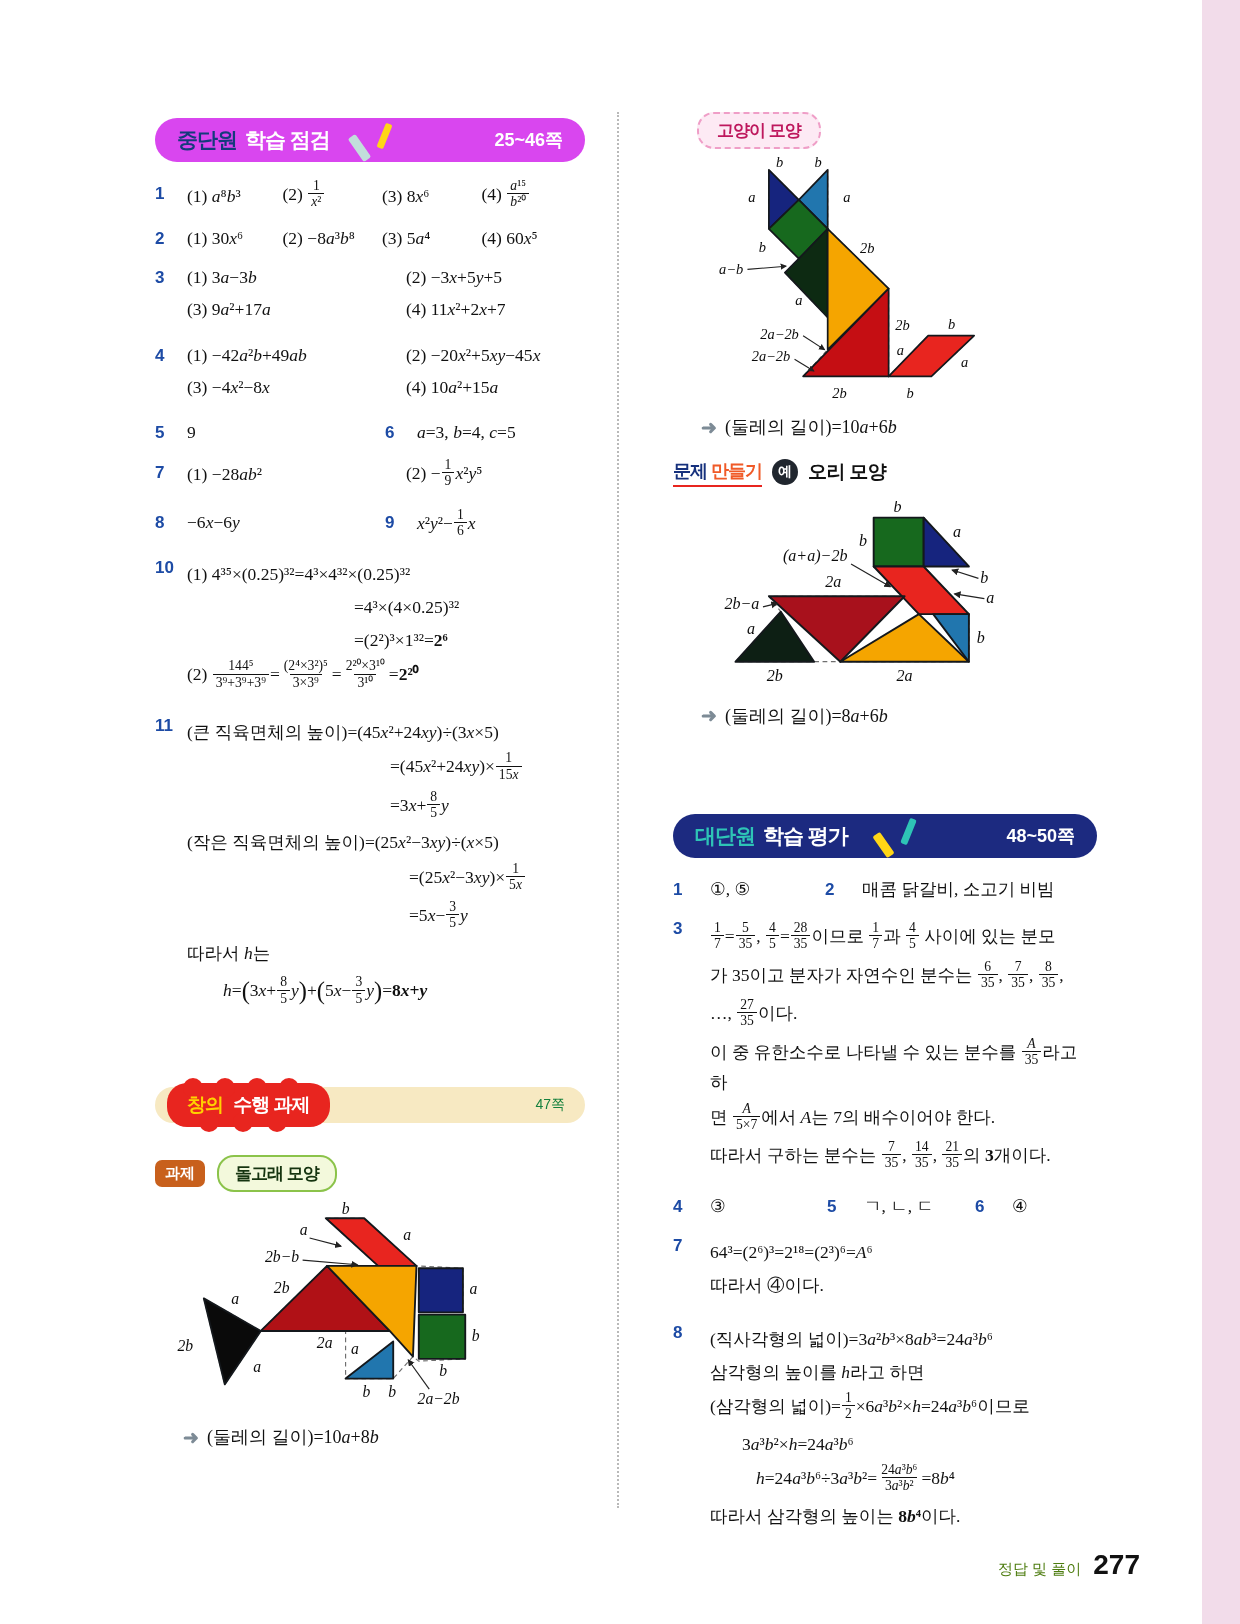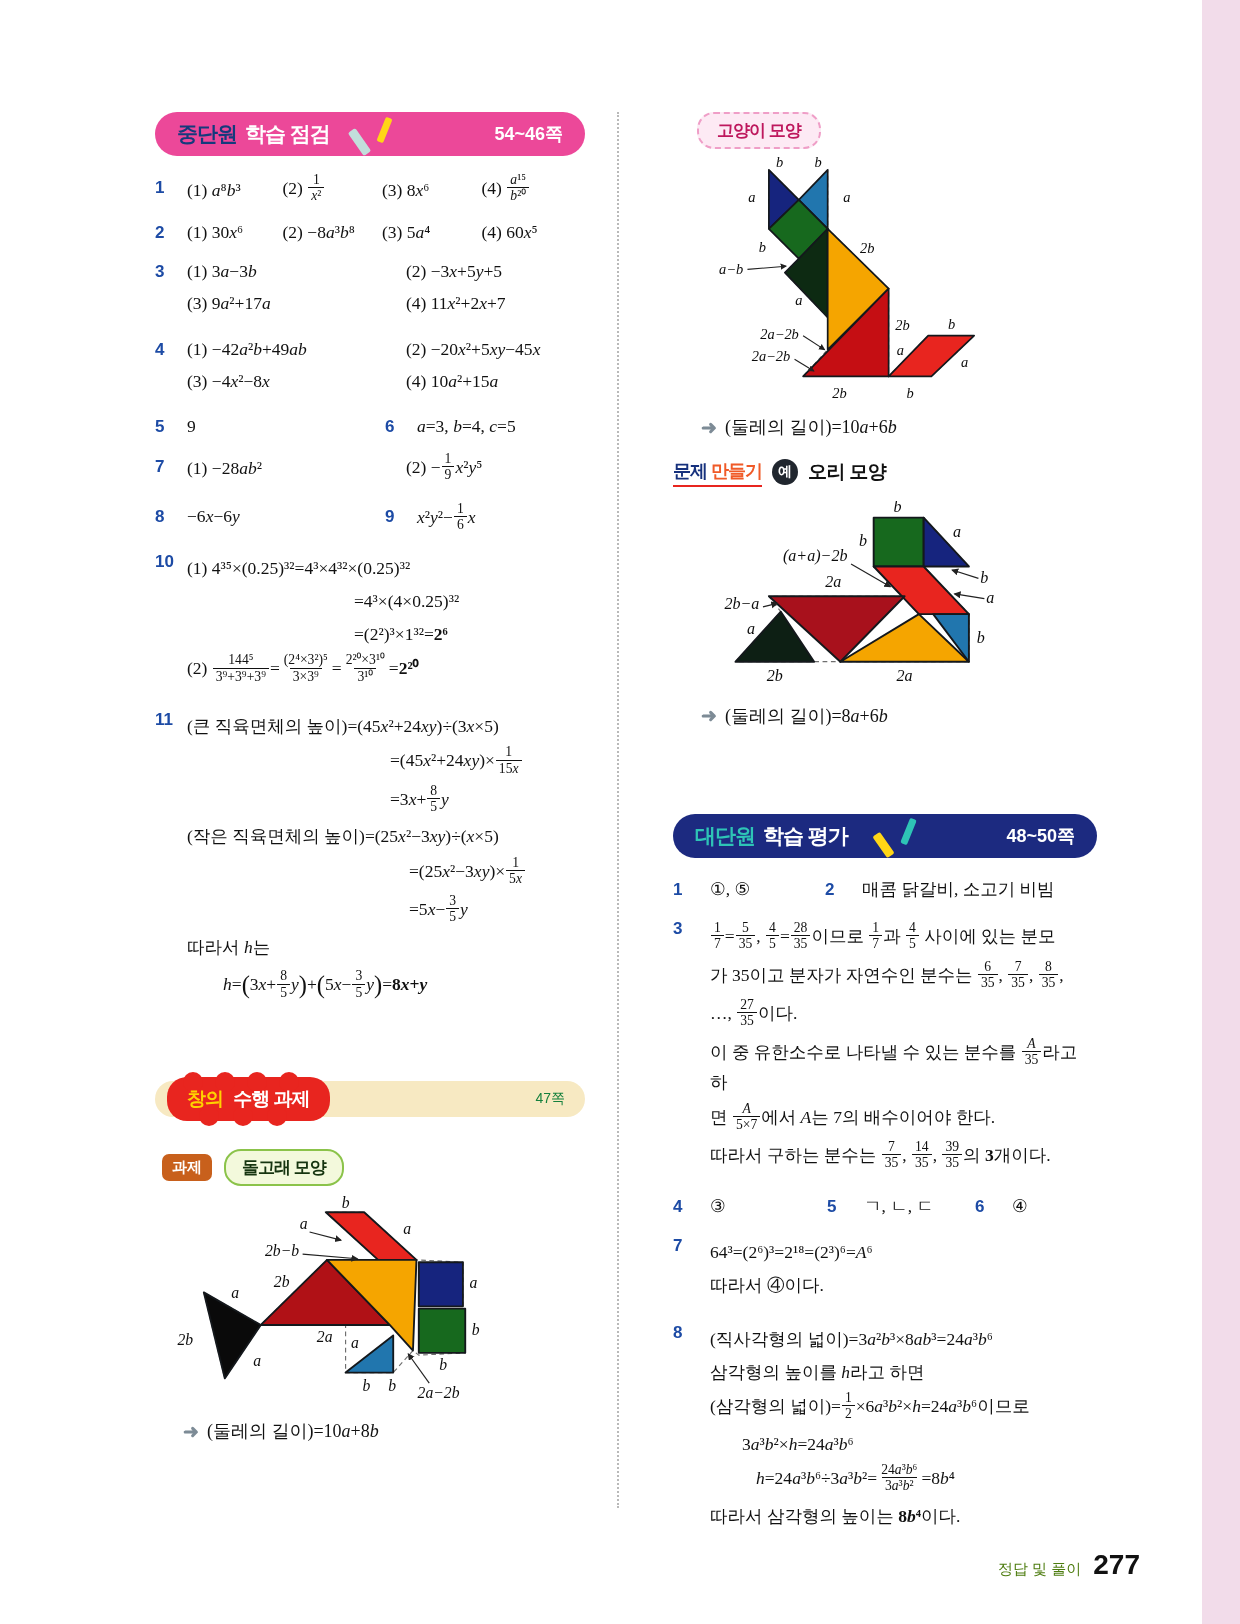--- a/index.html
+++ b/index.html
@@ -13,21 +13,21 @@
   #leftcol{position:absolute;left:155px;top:112px;width:430px;}
   #rightcol{position:absolute;left:673px;top:112px;width:424px;}
 
   
   .hbar{position:relative;height:44px;border-radius:24px;display:flex;align-items:center;
         padding:0 22px;font-family:"Liberation Sans",sans-serif;font-weight:bold;}
   .hbar .hbadge{font-size:21px;letter-spacing:-1px;margin-right:8px;}
   .hbar .htitle{font-size:21px;color:#fff;letter-spacing:-1px;}
   .hbar .hpages{margin-left:auto;font-size:18px;color:#fff;}
   .hbar .slash{position:absolute;border-radius:2px;}
-  .hdr1{background:#ec4899;}
+  .hdr1{background:#d946ef;margin-top:6px;}
   .hdr1 .hbadge{color:#143a7c;}
   .hdr2{background:#1c2a80;}
   .hdr2 .hbadge{color:#2ec4b6;}
 
   
   .plist{margin-top:18px;}
   .prob{display:flex;margin-bottom:13px;font-size:17.5px;line-height:1.5;}
   .ppart{display:flex;}
   .pnum{flex:none;width:32px;color:#1d4ba5;font-family:"Liberation Sans",sans-serif;
         font-weight:bold;font-size:17px;padding-top:1px;}
@@ -51,21 +51,21 @@
   .cbar .hpages2{font-family:"Liberation Sans",sans-serif;font-weight:normal;font-size:14px;color:#15803d;}
   .cbadge{position:absolute;left:12px;top:0;background:#e8251f;border-radius:20px;padding:9px 20px;
           font-family:"Liberation Sans",sans-serif;font-weight:bold;font-size:19px;letter-spacing:-1px;}
   .cbadge::before{content:'';position:absolute;top:-5px;left:16px;width:20px;height:20px;border-radius:50%;
           background:#e8251f;box-shadow:32px 0 0 #e8251f,64px 0 0 #e8251f,96px 0 0 #e8251f;z-index:-0;}
   .cbadge::after{content:'';position:absolute;bottom:-5px;left:32px;width:20px;height:20px;border-radius:50%;
           background:#e8251f;box-shadow:34px 0 0 #e8251f,68px 0 0 #e8251f;}
   .cbadge .w1{color:#ffd200;position:relative;z-index:1;}
   .cbadge .w2{color:#fff;position:relative;z-index:1;margin-left:6px;}
 
-  .taskrow{display:flex;align-items:center;margin-top:28px;gap:12px;margin-left:7px;}
+  .taskrow{display:flex;align-items:center;margin-top:28px;gap:12px;}
   .taskbadge{background:#c8601c;color:#fff;font-family:"Liberation Sans",sans-serif;font-weight:bold;
              font-size:15px;padding:4px 10px;border-radius:7px;}
   .greentag{border:2.2px solid #8bc34a;background:#f3f9dc;color:#15340f;border-radius:17px;
             padding:5px 16px;font-family:"Liberation Sans",sans-serif;font-weight:bold;font-size:17px;letter-spacing:-1px;}
   .pinktag{display:inline-block;border:2.2px dashed #ef9ec7;background:#fdeaf4;color:#be185d;border-radius:17px;
            padding:5px 18px;font-family:"Liberation Sans",sans-serif;font-weight:bold;font-size:17px;letter-spacing:-1px;}
 
   
   .cap{display:flex;align-items:center;gap:8px;font-size:18px;margin:8px 0 0 28px;}
   .cap-arrow{color:#7d8b96;font-size:19px;font-family:"Liberation Sans",sans-serif;font-weight:bold;}
@@ -95,21 +95,21 @@
 <div id="page">
   <div id="pinkstrip"></div>
   <div id="divider"></div>
 
   <div id="leftcol">
     <div class="hbar hdr1">
       <span class="hbadge">중단원</span>
       <span class="htitle">학습 점검</span>
       <span class="slash" style="left:226px;top:5px;width:7px;height:26px;background:#ffd616;transform:rotate(22deg);"></span>
       <span class="slash" style="left:200px;top:16px;width:9px;height:28px;background:#c2dedb;transform:rotate(-35deg);"></span>
-      <span class="hpages">54~46쪽</span>
+      <span class="hpages">25~46쪽</span>
     </div>
 
     <div class="plist" id="left-problems">
         <div class="prob">
           <span class="pnum">1</span>
           <div class="pbody">
             <div class="c4">
               <div class="pmath">(1) <i>a</i>⁸<i>b</i>³</div>
               <div class="pmath">(2) <span class="f">
                   <span>1</span>
@@ -453,21 +453,21 @@
                 <span><i>A</i></span>
                 <span class="d">5×7</span>
               </span>에서 <i>A</i>는 7의 배수이어야 한다.</div>
             <div class="pline pmath" style="padding-left: 0px;">따라서 구하는 분수는 <span class="f">
                 <span>7</span>
                 <span class="d">35</span>
               </span>, <span class="f">
                 <span>14</span>
                 <span class="d">35</span>
               </span>, <span class="f">
-                <span>39</span>
+                <span>21</span>
                 <span class="d">35</span>
               </span>의 <b>3</b>개이다.</div>
           </div>
         </div>
         <div class="prob">
           <div class="ppart" style="width: 154px;">
             <span class="pnum">4</span>
             <span class="pmath">③</span>
           </div>
           <div class="ppart" style="width: 148px;">

